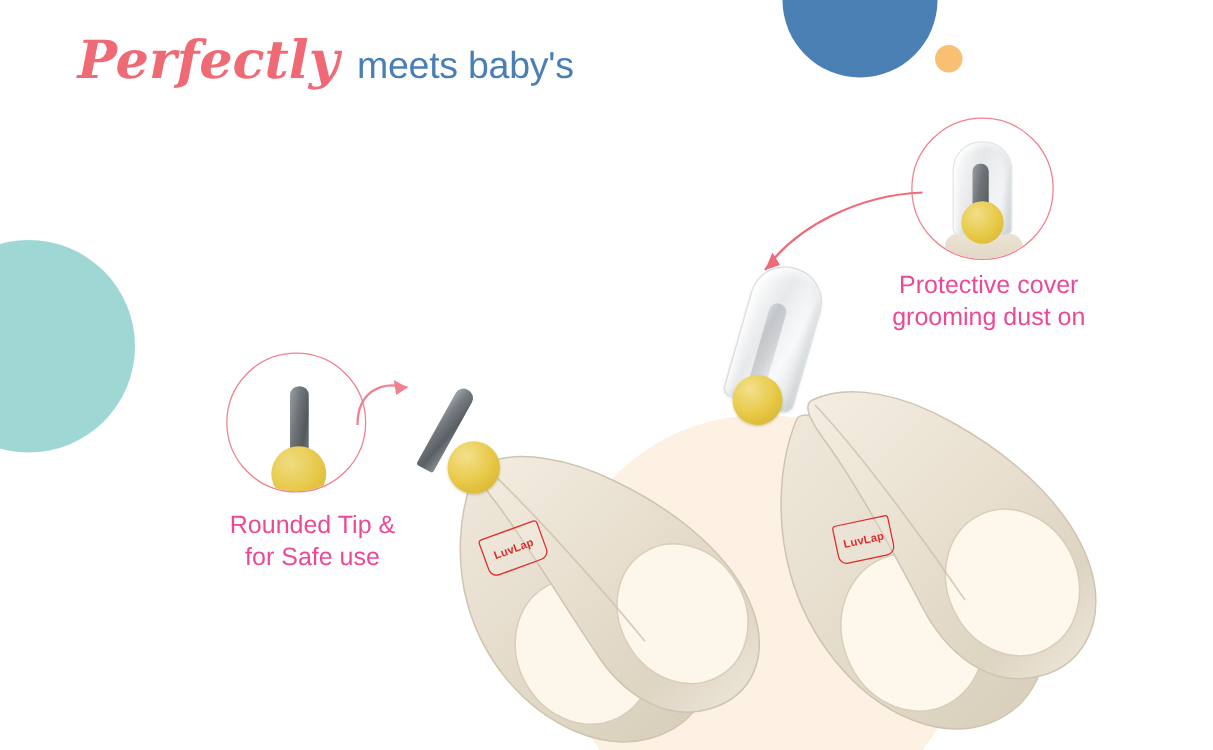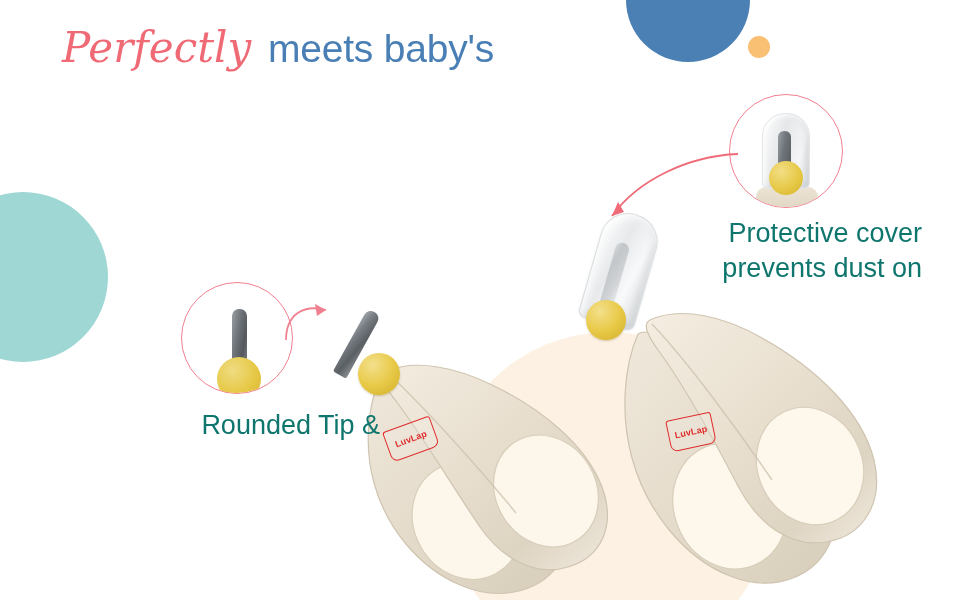--- a/index.html
+++ b/index.html
@@ -51,40 +51,40 @@
   #headline {
     position: absolute;
     left: 62px; top: 24px;
     width: 560px;
     line-height: 1.12;
     letter-spacing: -0.2px;
   }
   #headline .word-accent {
     font-family: "DejaVu Serif", serif;
     font-style: italic;
-    font-weight: normal;
+    font-weight: bold;
     font-size: 42px;
     color: #f06a76;
     letter-spacing: 0px;
     padding-right: 6px;
   }
   #headline .rest {
     font-family: "Liberation Sans", sans-serif;
     font-weight: 400;
-    font-size: 39px;
+    font-size: 30px;
     color: #4a7fb5;
   }
 
   
   .caption {
     position: absolute;
-    color: #0f766e;
-    font-size: 27px;
+    color: #ec4899;
+    font-size: 20px;
     line-height: 1.28;
-    text-align: right;
+    text-align: center;
     font-weight: 400;
   }
   #caption-left  { left: 120px; top: 408px; width: 260px; }
   #caption-right { left: 660px; top: 216px; width: 262px; }
 
   
   .callout {
     position: absolute;
     border-radius: 50%;
     border: 1.6px solid #f0808f;
@@ -300,20 +300,21 @@
     <div class="cz-disc"></div>
   </div>
 
   <svg id="arrow-right-svg" class="arrow-svg" width="150" height="100" viewBox="0 0 150 100">
     <path d="M146 4 C 96 6, 46 30, 20 66" fill="none" stroke="#ef6b78" stroke-width="1.8"></path>
     <path d="M20 66 L 32 62 L 26 52 Z" fill="#ef6b78"></path>
   </svg>
 
   <div class="caption" id="caption-left">
     <div>Rounded Tip &amp;</div>
+    <div>for Safe use</div>
   </div>
 
   <div class="caption" id="caption-right">
     <div>Protective cover</div>
-    <div>prevents dust on</div>
+    <div>grooming dust on</div>
   </div>
 
 </div>
 
 </body></html>

